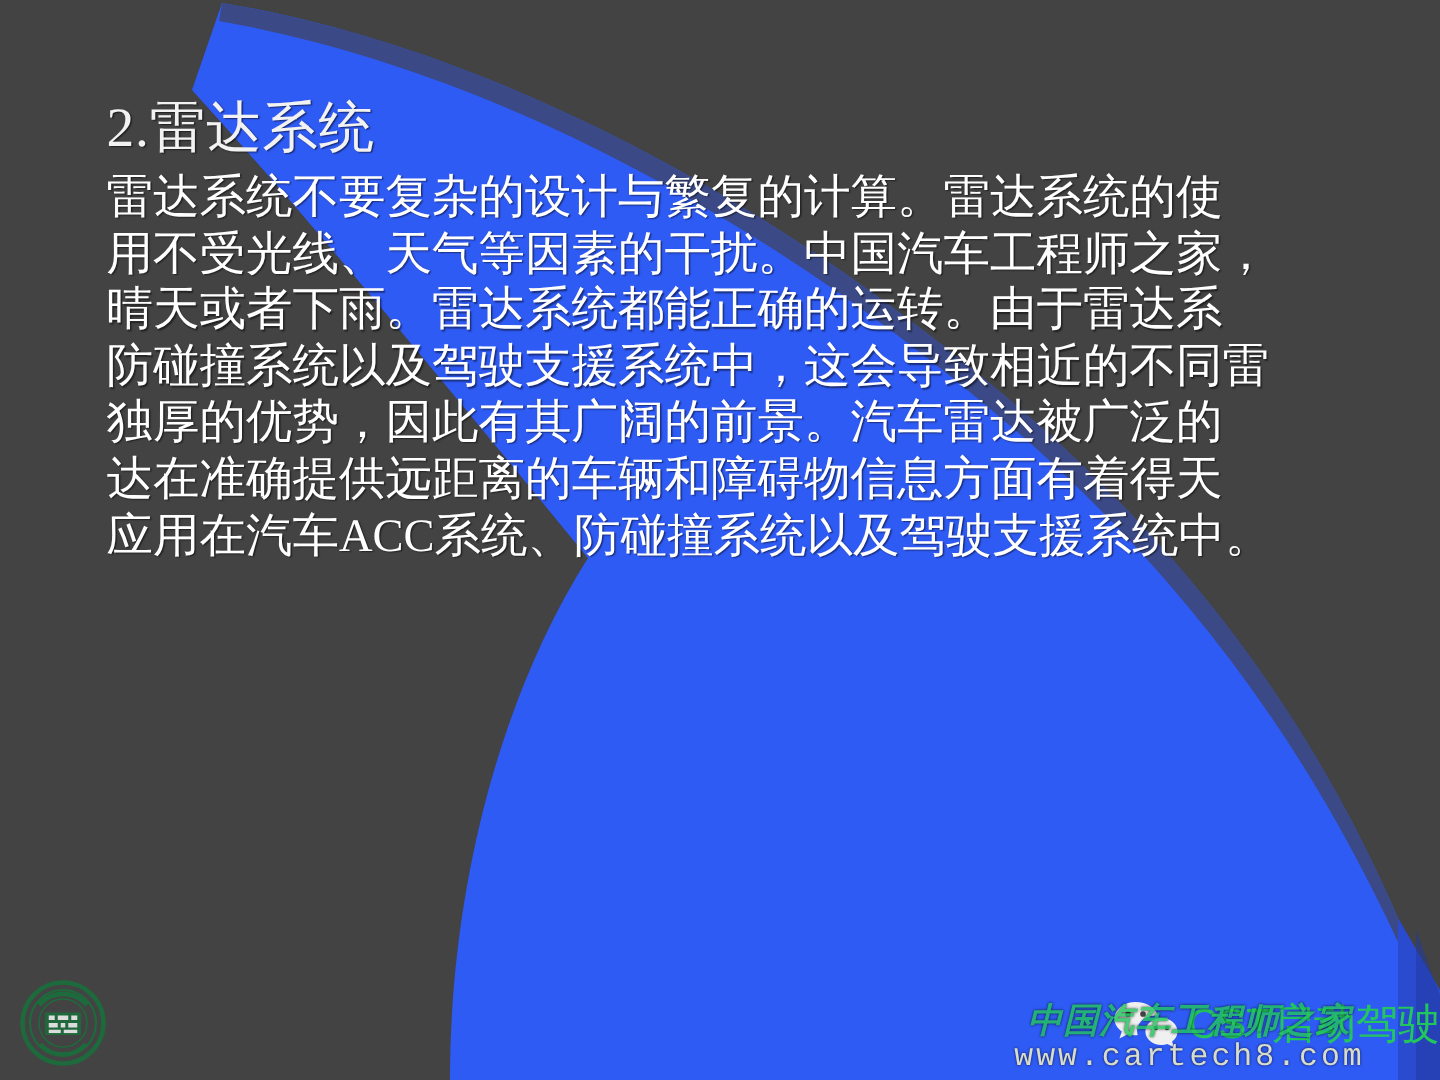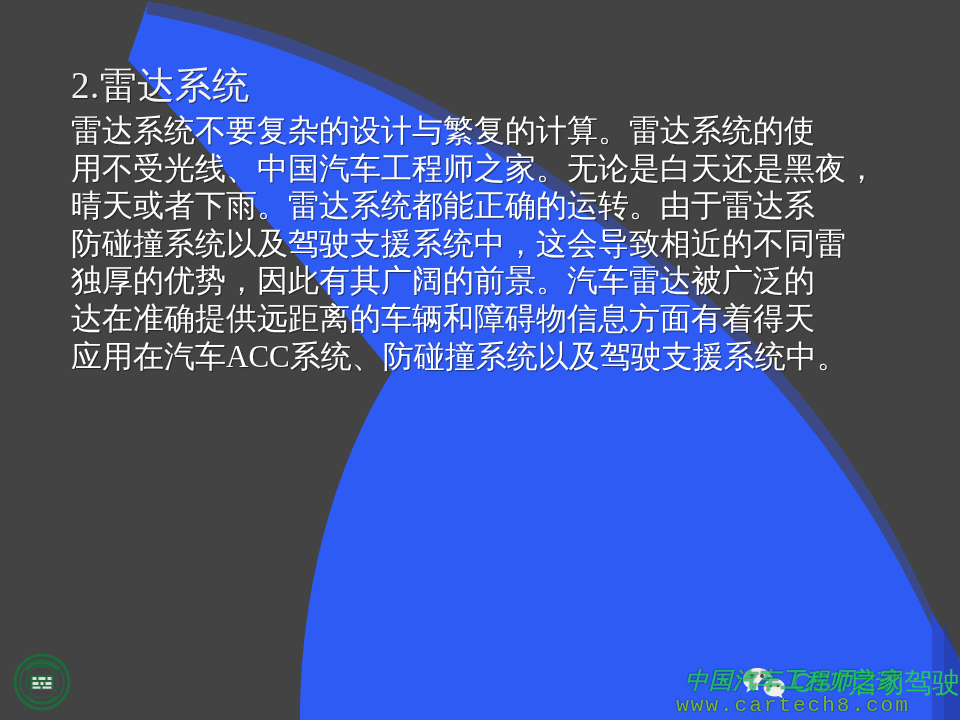--- a/index.html
+++ b/index.html
@@ -106,21 +106,21 @@
     color: #22c55e;
     white-space: nowrap;
     font-style: italic;
     font-weight: bold;
     letter-spacing: 1px;
     text-shadow: 0 0 2px rgba(0,0,0,0.9);
   }
   #watermark-url {
     font-size: 21px;
     line-height: 24px;
-    color: #84cc16;
+    color: #fef9c3;
     white-space: nowrap;
     letter-spacing: 2px;
     font-family: "Liberation Mono", "DejaVu Sans Mono", monospace;
     text-shadow: 0 0 2px rgba(0,0,0,0.9);
   }
 </style>
 </head>
 <body>
 
 <div id="slide">
@@ -152,21 +152,21 @@
 
       <path d="M 932,612 L 932,720 L 960,720 L 960,660 Z" fill="#2a4ad0"></path>
       <path d="M 944,620 L 944,720 L 960,720 L 960,664 Z" fill="#203a9e" opacity="0.55"></path>
     </g>
   </svg>
 
   <div id="content">
     <h1 id="title">2.雷达系统</h1>
     <div id="body-lines">
       <div class="body-line">雷达系统不要复杂的设计与繁复的计算。雷达系统的使</div>
-      <div class="body-line">用不受光线、中国汽车工程师之家。无论是白天还是黑夜，</div>
+      <div class="body-line">用不受光线、天气等因素的干扰。中国汽车工程师之家，</div>
       <div class="body-line">晴天或者下雨。雷达系统都能正确的运转。由于雷达系</div>
       <div class="body-line">防碰撞系统以及驾驶支援系统中，这会导致相近的不同雷</div>
       <div class="body-line">独厚的优势，因此有其广阔的前景。汽车雷达被广泛的</div>
       <div class="body-line">达在准确提供远距离的车辆和障碍物信息方面有着得天</div>
       <div class="body-line">应用在汽车ACC系统、防碰撞系统以及驾驶支援系统中。</div>
     </div>
   </div>
 
   <svg id="seal" viewBox="0 0 58 58">
     <circle cx="29" cy="29" r="27" fill="none" stroke="#1d6b3c" stroke-width="3"></circle>

